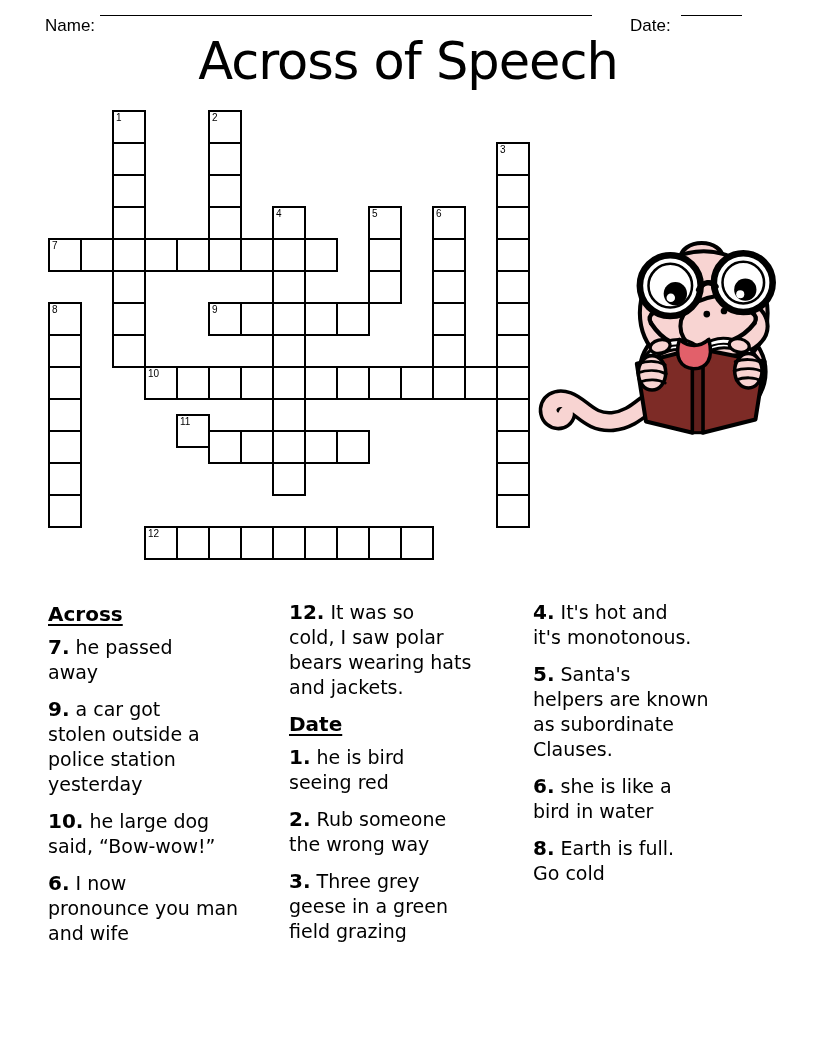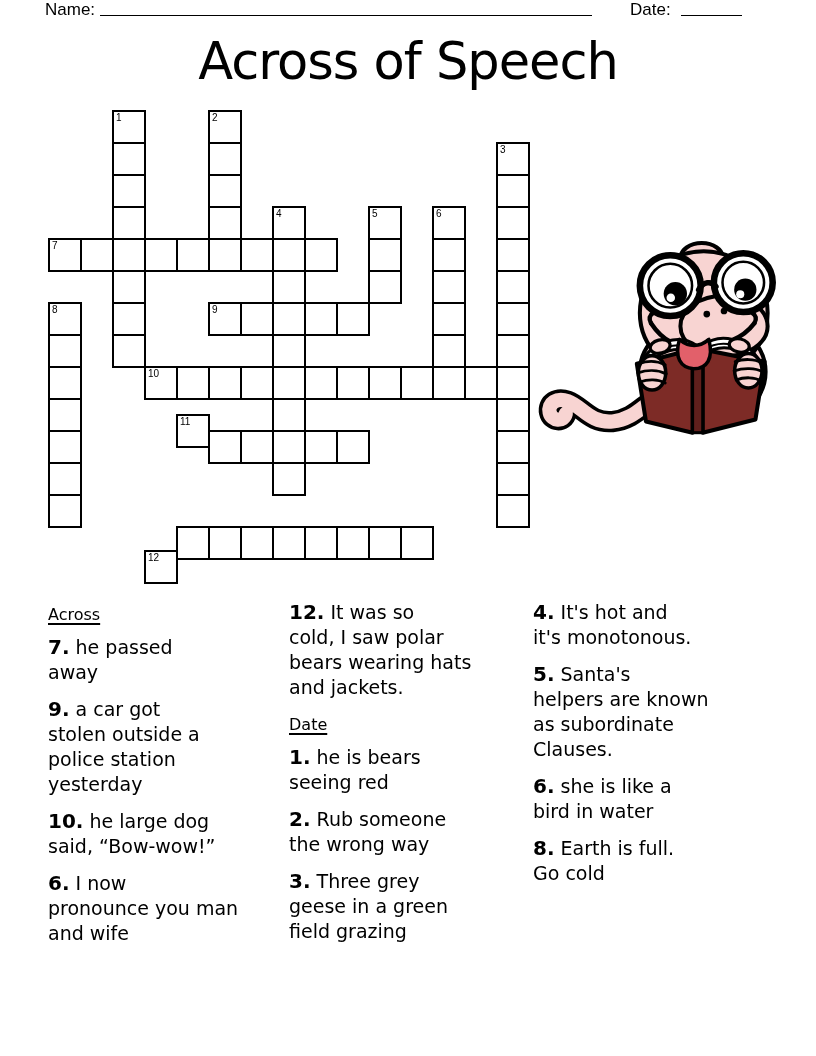--- a/index.html
+++ b/index.html
@@ -1,37 +1,37 @@
 <!DOCTYPE html>
 <html style="--body: #f8d4d2; --book: #7d2b26; --spine: #5f1f1c; --tongue: #e2606a; --page: #ffffff; --outline: #000000;"><head>
 <meta charset="utf-8">
 <style>
   * { margin:0; padding:0; box-sizing:border-box; }
   html,body { width:816px; height:1056px; background:#ffffff; overflow:hidden;
               font-family:"DejaVu Sans", sans-serif; color:#000; }
   .abs { position:absolute; }
 
   
-  .hdr-label { font-family:"Liberation Sans", sans-serif; font-size:17px; line-height:18px; }
+  .hdr-label { font-family:"Liberation Sans", sans-serif; font-size:17px; line-height:18px;margin-top:16px; }
   .blank-line { border-bottom:1.6px solid #000; height:16px; }
 
   
   #title { top:33px; left:0; width:816px; text-align:center;
            font-size:51px; line-height:58px; letter-spacing:-1px; }
 
   
   #grid { top:110px; left:48px; width:514px; height:482px; }
   .cell { position:absolute; width:34px; height:34px; background:#fff;
           border:2.4px solid #000; }
   .cell .cnum { position:absolute; top:0px; left:2px;
                 font-family:"Liberation Sans", sans-serif; font-size:10px; line-height:11px; }
 
   
   .clue-col { position:absolute; font-size:19px; line-height:25px; }
-  .clue-heading { font-weight:normal; font-size:16px; text-decoration:underline;
+  .clue-heading { font-weight:bold; font-size:20px; text-decoration:underline;
                   text-underline-offset:3px; text-decoration-thickness:2px; margin-bottom:8px; }
   .clue { margin-bottom:12px; }
   .clue .num { font-weight:bold; font-size:20px; }
   .clue .txt { white-space:pre-line; }
 
   #worm-svg { top:238px; left:523px; width:254px; height:218px; }
 </style>
 </head>
 <body>
 
@@ -132,21 +132,21 @@
     <div class="cell" style="left: 320px; top: 256px;"></div>
     <div class="cell" style="left: 352px; top: 256px;"></div>
     <div class="cell" style="left: 416px; top: 256px;"></div>
     <div class="cell" style="left: 128px; top: 304px;">
       <span class="cnum">11</span>
     </div>
     <div class="cell" style="left: 160px; top: 320px;"></div>
     <div class="cell" style="left: 192px; top: 320px;"></div>
     <div class="cell" style="left: 256px; top: 320px;"></div>
     <div class="cell" style="left: 288px; top: 320px;"></div>
-    <div class="cell" style="left: 96px; top: 416px; margin-top: 24px;">
+    <div class="cell" style="left: 96px; top: 416px;">
       <span class="cnum">12</span>
     </div>
     <div class="cell" style="left: 128px; top: 416px;"></div>
     <div class="cell" style="left: 160px; top: 416px;"></div>
     <div class="cell" style="left: 192px; top: 416px;"></div>
     <div class="cell" style="left: 224px; top: 416px;"></div>
     <div class="cell" style="left: 256px; top: 416px;"></div>
     <div class="cell" style="left: 288px; top: 416px;"></div>
     <div class="cell" style="left: 320px; top: 416px;"></div>
     <div class="cell" style="left: 352px; top: 416px;"></div>
@@ -227,21 +227,21 @@
     <div class="clue"><span class="num">6.</span><span class="txt"> I now
 pronounce you man
 and wife</span></div>
   </div>
 <div class="clue-col" id="clue-col-2" style="top:600px; left:289px; width:240px;">
     <div class="clue"><span class="num">12.</span><span class="txt"> It was so
 cold, I saw polar
 bears wearing hats
 and jackets.</span></div>
     <div class="clue-heading">Date</div>
-    <div class="clue"><span class="num">1.</span><span class="txt"> he is bears
+    <div class="clue"><span class="num">1.</span><span class="txt"> he is bird
 seeing red</span></div>
     <div class="clue"><span class="num">2.</span><span class="txt"> Rub someone
 the wrong way</span></div>
     <div class="clue"><span class="num">3.</span><span class="txt"> Three grey
 geese in a green
 field grazing</span></div>
   </div>
 <div class="clue-col" id="clue-col-3" style="top:600px; left:533px; width:244px;">
     <div class="clue"><span class="num">4.</span><span class="txt"> It's hot and
 it's monotonous.</span></div>

